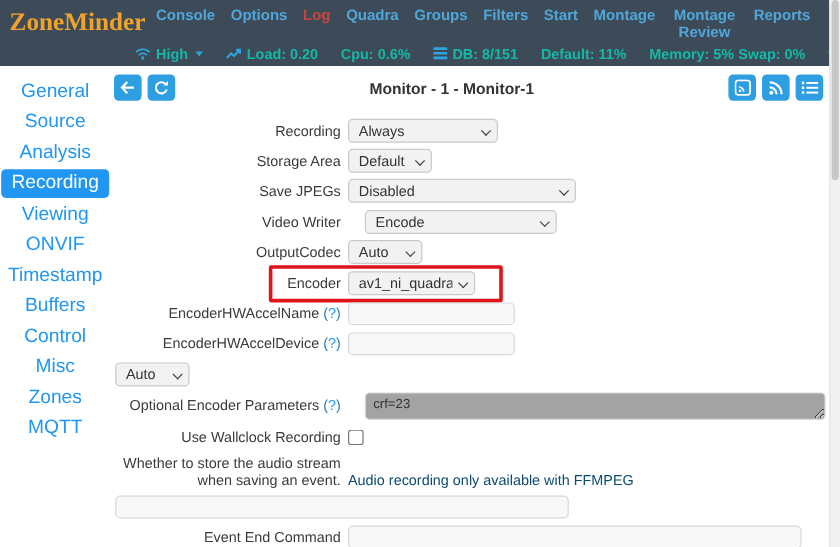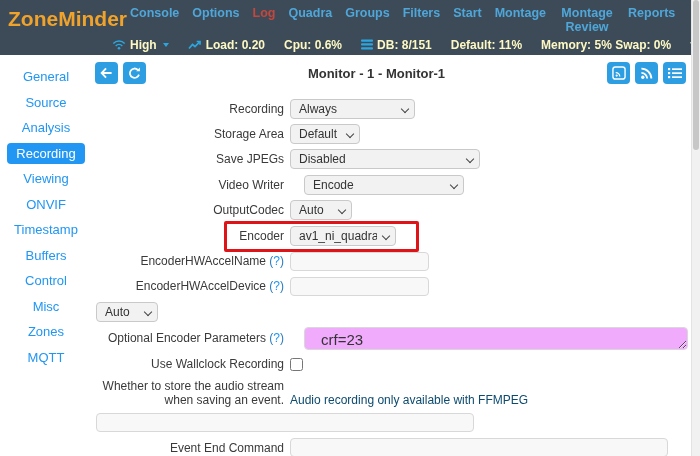--- a/index.html
+++ b/index.html
@@ -2,41 +2,41 @@
 <html><head>
 <meta charset="utf-8">
 <style>
   html,body{margin:0;padding:0;background:#fff;}
   .page{position:relative;width:700px;height:456px;overflow:hidden;background:#fff;
         font-family:"Liberation Sans",sans-serif;color:#3a3a3a;}
 
   
   .navbar{position:absolute;top:0;left:0;width:692px;height:55px;background:#3d4b58;}
   .nav-main{position:absolute;top:0;left:0;right:0;height:37px;display:flex;align-items:flex-start;overflow:visible;}
-  .brand{color:#f0a32b;font-size:21px;font-weight:700;line-height:25px;padding:6px 0 0 8px;width:122px;flex:none;cursor:pointer;}
+  .brand{color:#f0a32b;font-size:21px;font-weight:700;line-height:25px;padding:6px 0 0 8px;width:122px;flex:none;cursor:pointer;font-family:Liberation Serif, serif;}
   .nav-items{display:flex;gap:13px;padding-top:7px;align-items:flex-start;}
   .nav-item{color:#4fa6d9;font-size:12.5px;font-weight:700;line-height:13.5px;text-align:center;white-space:nowrap;cursor:pointer;}
   .nav-item.danger{color:#c4473e;}
   .nav-item.wrap2{white-space:normal;width:56px;}
   .nav-item.wrap3{white-space:normal;width:46px;}
   .nav-status{position:absolute;bottom:2px;left:0;right:0;height:17px;display:flex;align-items:center;
-              color:#fef9c3;font-size:12px;font-weight:700;padding-left:112px;gap:19px;white-space:nowrap;}
+              color:#14b8a6;font-size:12px;font-weight:700;padding-left:112px;gap:19px;white-space:nowrap;}
   .sb-item{display:inline-flex;align-items:center;gap:4px;}
   .caret-down{display:inline-block;width:0;height:0;border-left:3.5px solid transparent;border-right:3.5px solid transparent;
               border-top:4px solid #2ba7e0;margin-left:2px;}
   .version{margin-left:auto;padding-right:8px;}
 
   
   .scrollbar{position:absolute;top:0;right:0;width:8px;height:456px;background:#f1f1f1;border-left:1px solid #e3e3e3;}
   .scroll-thumb{position:absolute;top:0;left:1px;width:6px;height:150px;background:#c7c7c7;border-radius:3px;}
 
   
   .sidebar{position:absolute;left:0;top:64px;width:92px;text-align:center;}
   .side-item{height:25.5px;display:flex;align-items:center;justify-content:center;
-             font-size:13px;color:#2196f3;cursor:pointer;}
+             font-size:16px;color:#2196f3;cursor:pointer;}
   .side-item .pill{background:#2196f3;color:#fff;border-radius:4px;padding:3px 9px;}
 
   
   .header-row{position:absolute;left:95px;top:61px;right:14px;height:24px;display:flex;align-items:center;}
   .icon-btn{width:23px;height:22px;background:#2d9ee2;border:none;border-radius:4px;color:#fff;
             display:flex;align-items:center;justify-content:center;cursor:pointer;padding:0;flex:none;}
   .icon-btn + .icon-btn{margin-left:5px;}
   .page-title{flex:1;text-align:center;font-weight:700;font-size:13px;color:#333;}
 
   
@@ -47,22 +47,22 @@
   .row-label{width:194px;flex:none;text-align:right;font-size:12px;color:#3a3a3a;line-height:14px;padding-right:6px;box-sizing:border-box;}
   .help{color:#2a7cc0;text-decoration:none;cursor:pointer;}
   .help .q{color:#2196f3;}
   .sel{position:relative;display:inline-block;}
   .sel select{appearance:none;-webkit-appearance:none;background:#f2f2f2;border:1px solid #c9c9c9;border-radius:4px;
               height:20px;font-size:12px;color:#333;padding:0 18px 0 8px;font-family:inherit;cursor:pointer;width:100%;}
   .chev{position:absolute;right:7px;top:7px;width:5px;height:5px;border-right:1.5px solid #444;border-bottom:1.5px solid #444;
         transform:rotate(45deg);pointer-events:none;}
   input.text{background:#f8f8f8;border:1px solid #d8d8d8;border-radius:4px;height:17px;font-size:12px;
              padding:0 6px;font-family:inherit;color:#333;}
-  textarea.ta{background:#f0abfc;border:1px solid #d8d8d8;border-radius:4px;height:15px;font-size:15px;
-              padding:3px 16px;font-family:inherit;color:#333;resize:vertical;display:block;}
+  textarea.ta{background:#a3a3a3;border:1px solid #d8d8d8;border-radius:4px;height:15px;font-size:11px;
+              padding:3px 6px;font-family:inherit;color:#333;resize:vertical;display:block;}
   input.cb{width:13px;height:13px;margin:0;accent-color:#2196f3;cursor:pointer;}
   .note-text{font-size:12px;color:#0c4a6e;line-height:14px;padding-top:14px;}
   .hl-box{position:absolute;left:128px;top:-2px;width:189px;height:25px;border:3px solid #df1418;border-radius:2px;pointer-events:none;}
 </style>
 </head>
 <body>
 
 <div class="page">
 
   <div class="navbar">

